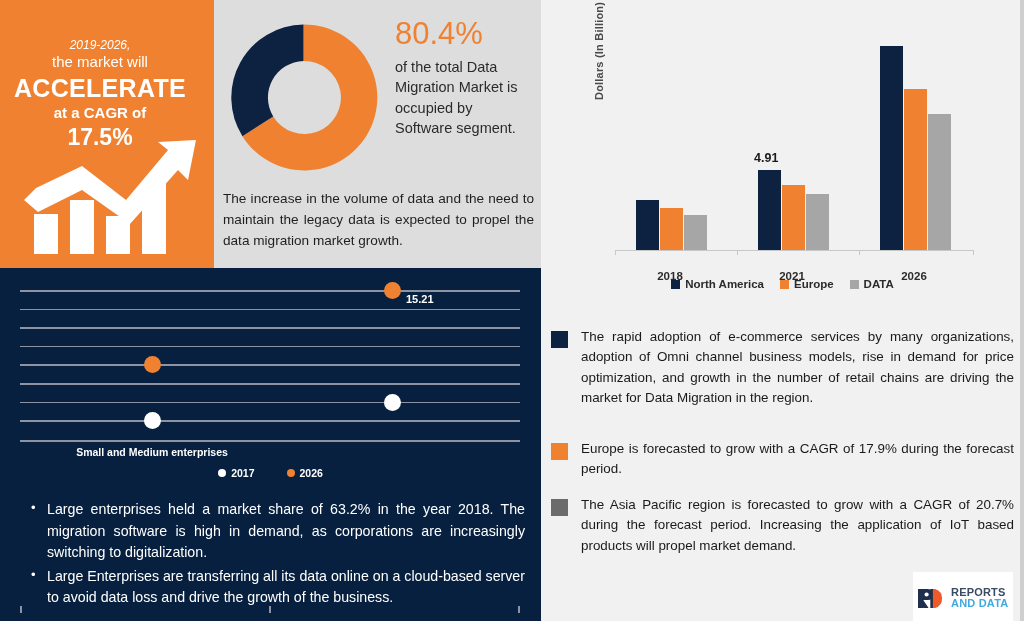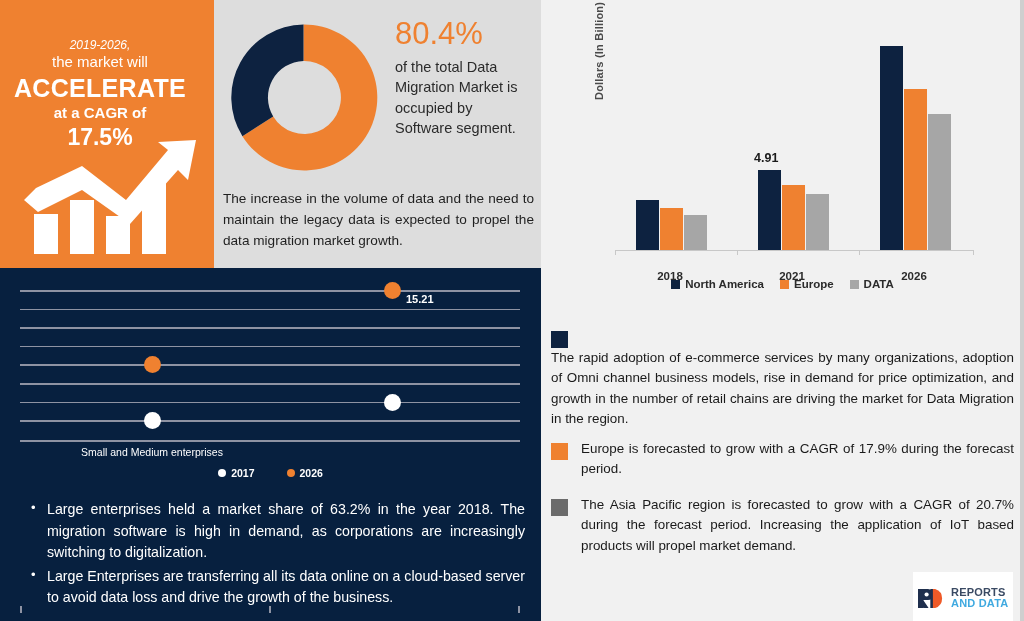--- a/index.html
+++ b/index.html
@@ -210,21 +210,21 @@
   .dot-axis-cap {
     position: absolute;
     top: 166px;
     width: 1.5px; height: 7px;
     background: #8e93a3;
   }
   .dot-cat {
     position: absolute;
     top: 178px;
     font-size: 10.5px;
-    font-weight: normal;
+    font-weight: bold;
     color: #ffffff;
     text-align: center;
     width: 240px;
   }
   .dot-legend {
     position: absolute;
     left: 0; top: 199px;
     width: 541px;
     display: flex;
     justify-content: center;
@@ -432,21 +432,21 @@
           <span>2026</span>
         </div>
       </div>
     <div class="dark-bullets" id="dark-bullets">
         <div class="dark-bullet">Large enterprises held a market share of 63.2% in the year 2018. The migration software is high in demand, as corporations are increasingly switching to digitalization.</div>
         <div class="dark-bullet">Large Enterprises are transferring all its data online on a cloud-based server to avoid data loss and drive the growth of the business.</div>
       </div>
   </div>
 
   <div class="panel-right-notes" id="right-notes">
-      <div class="note-row" style="top: 16px; flex-direction: column;">
+      <div class="note-row" style="top: 16px;">
         <div class="note-sq" style="background: rgb(13, 34, 64);"></div>
         <div class="note-text">The rapid adoption of e-commerce services by many organizations, adoption of Omni channel business models, rise in demand for price optimization, and growth in the number of retail chains are driving the market for Data Migration in the region.</div>
       </div>
       <div class="note-row" style="top: 128px;">
         <div class="note-sq" style="background: rgb(239, 129, 48);"></div>
         <div class="note-text">Europe is forecasted to grow with a CAGR of 17.9% during the forecast period.</div>
       </div>
       <div class="note-row" style="top: 184px;">
         <div class="note-sq" style="background: rgb(107, 107, 107);"></div>
         <div class="note-text">The Asia Pacific region is forecasted to grow with a CAGR of 20.7% during the forecast period. Increasing the application of IoT based products will propel market demand.</div>

